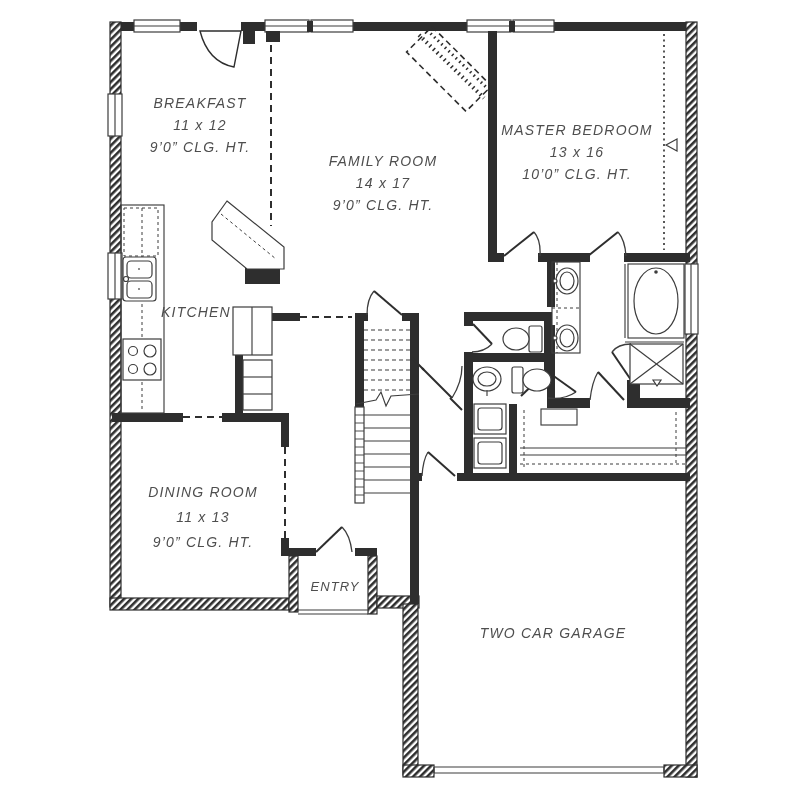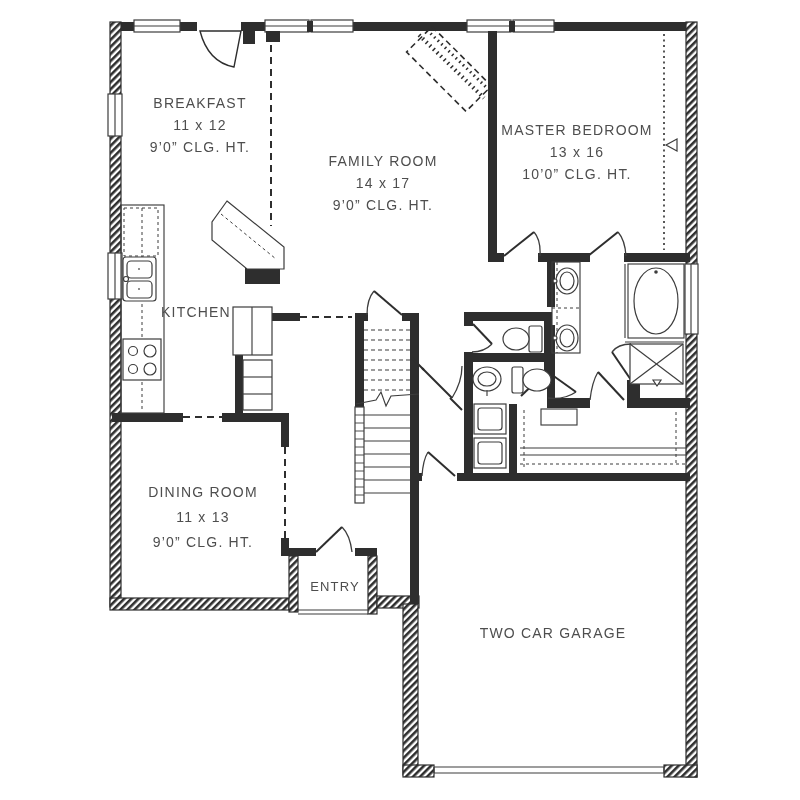--- a/index.html
+++ b/index.html
@@ -1,17 +1,17 @@
 <!DOCTYPE html>
 <html style="--wall: #2e2e2e; --line: #3d3d3d; --text: #4e4e4e; --background: #ffffff;"><head>
 <meta charset="utf-8">
 <style>
   :root{ --wall:#2e2e2e; --line:#3d3d3d; --text:#4e4e4e; --background:#ffffff; }
   html,body{ margin:0; padding:0; background:#fff; }
-  .canvas{ width:800px; height:800px; background:var(--background); position:relative; }
+  .canvas{ width:800px; height:800px; background:var(--background); position:relative;font-style:italic; }
   svg{ display:block; }
   .lbl{ font-family:"Liberation Sans", sans-serif; font-size:14px; letter-spacing:1.2px;
         fill:var(--text); text-anchor:middle; }
   .lbl-sm{ font-family:"Liberation Sans", sans-serif; font-size:13px; letter-spacing:1.1px;
         fill:var(--text); text-anchor:middle; }
   .thin{ fill:none; stroke:var(--line); stroke-width:1.15; }
   .fix{ fill:#ffffff; stroke:var(--line); stroke-width:1.2; }
   .arc{ fill:none; stroke:var(--line); stroke-width:1.3; }
   .leaf{ stroke:var(--wall); stroke-width:2; }
   .dash{ fill:none; stroke:var(--wall); stroke-width:2; stroke-dasharray:7 5; }

